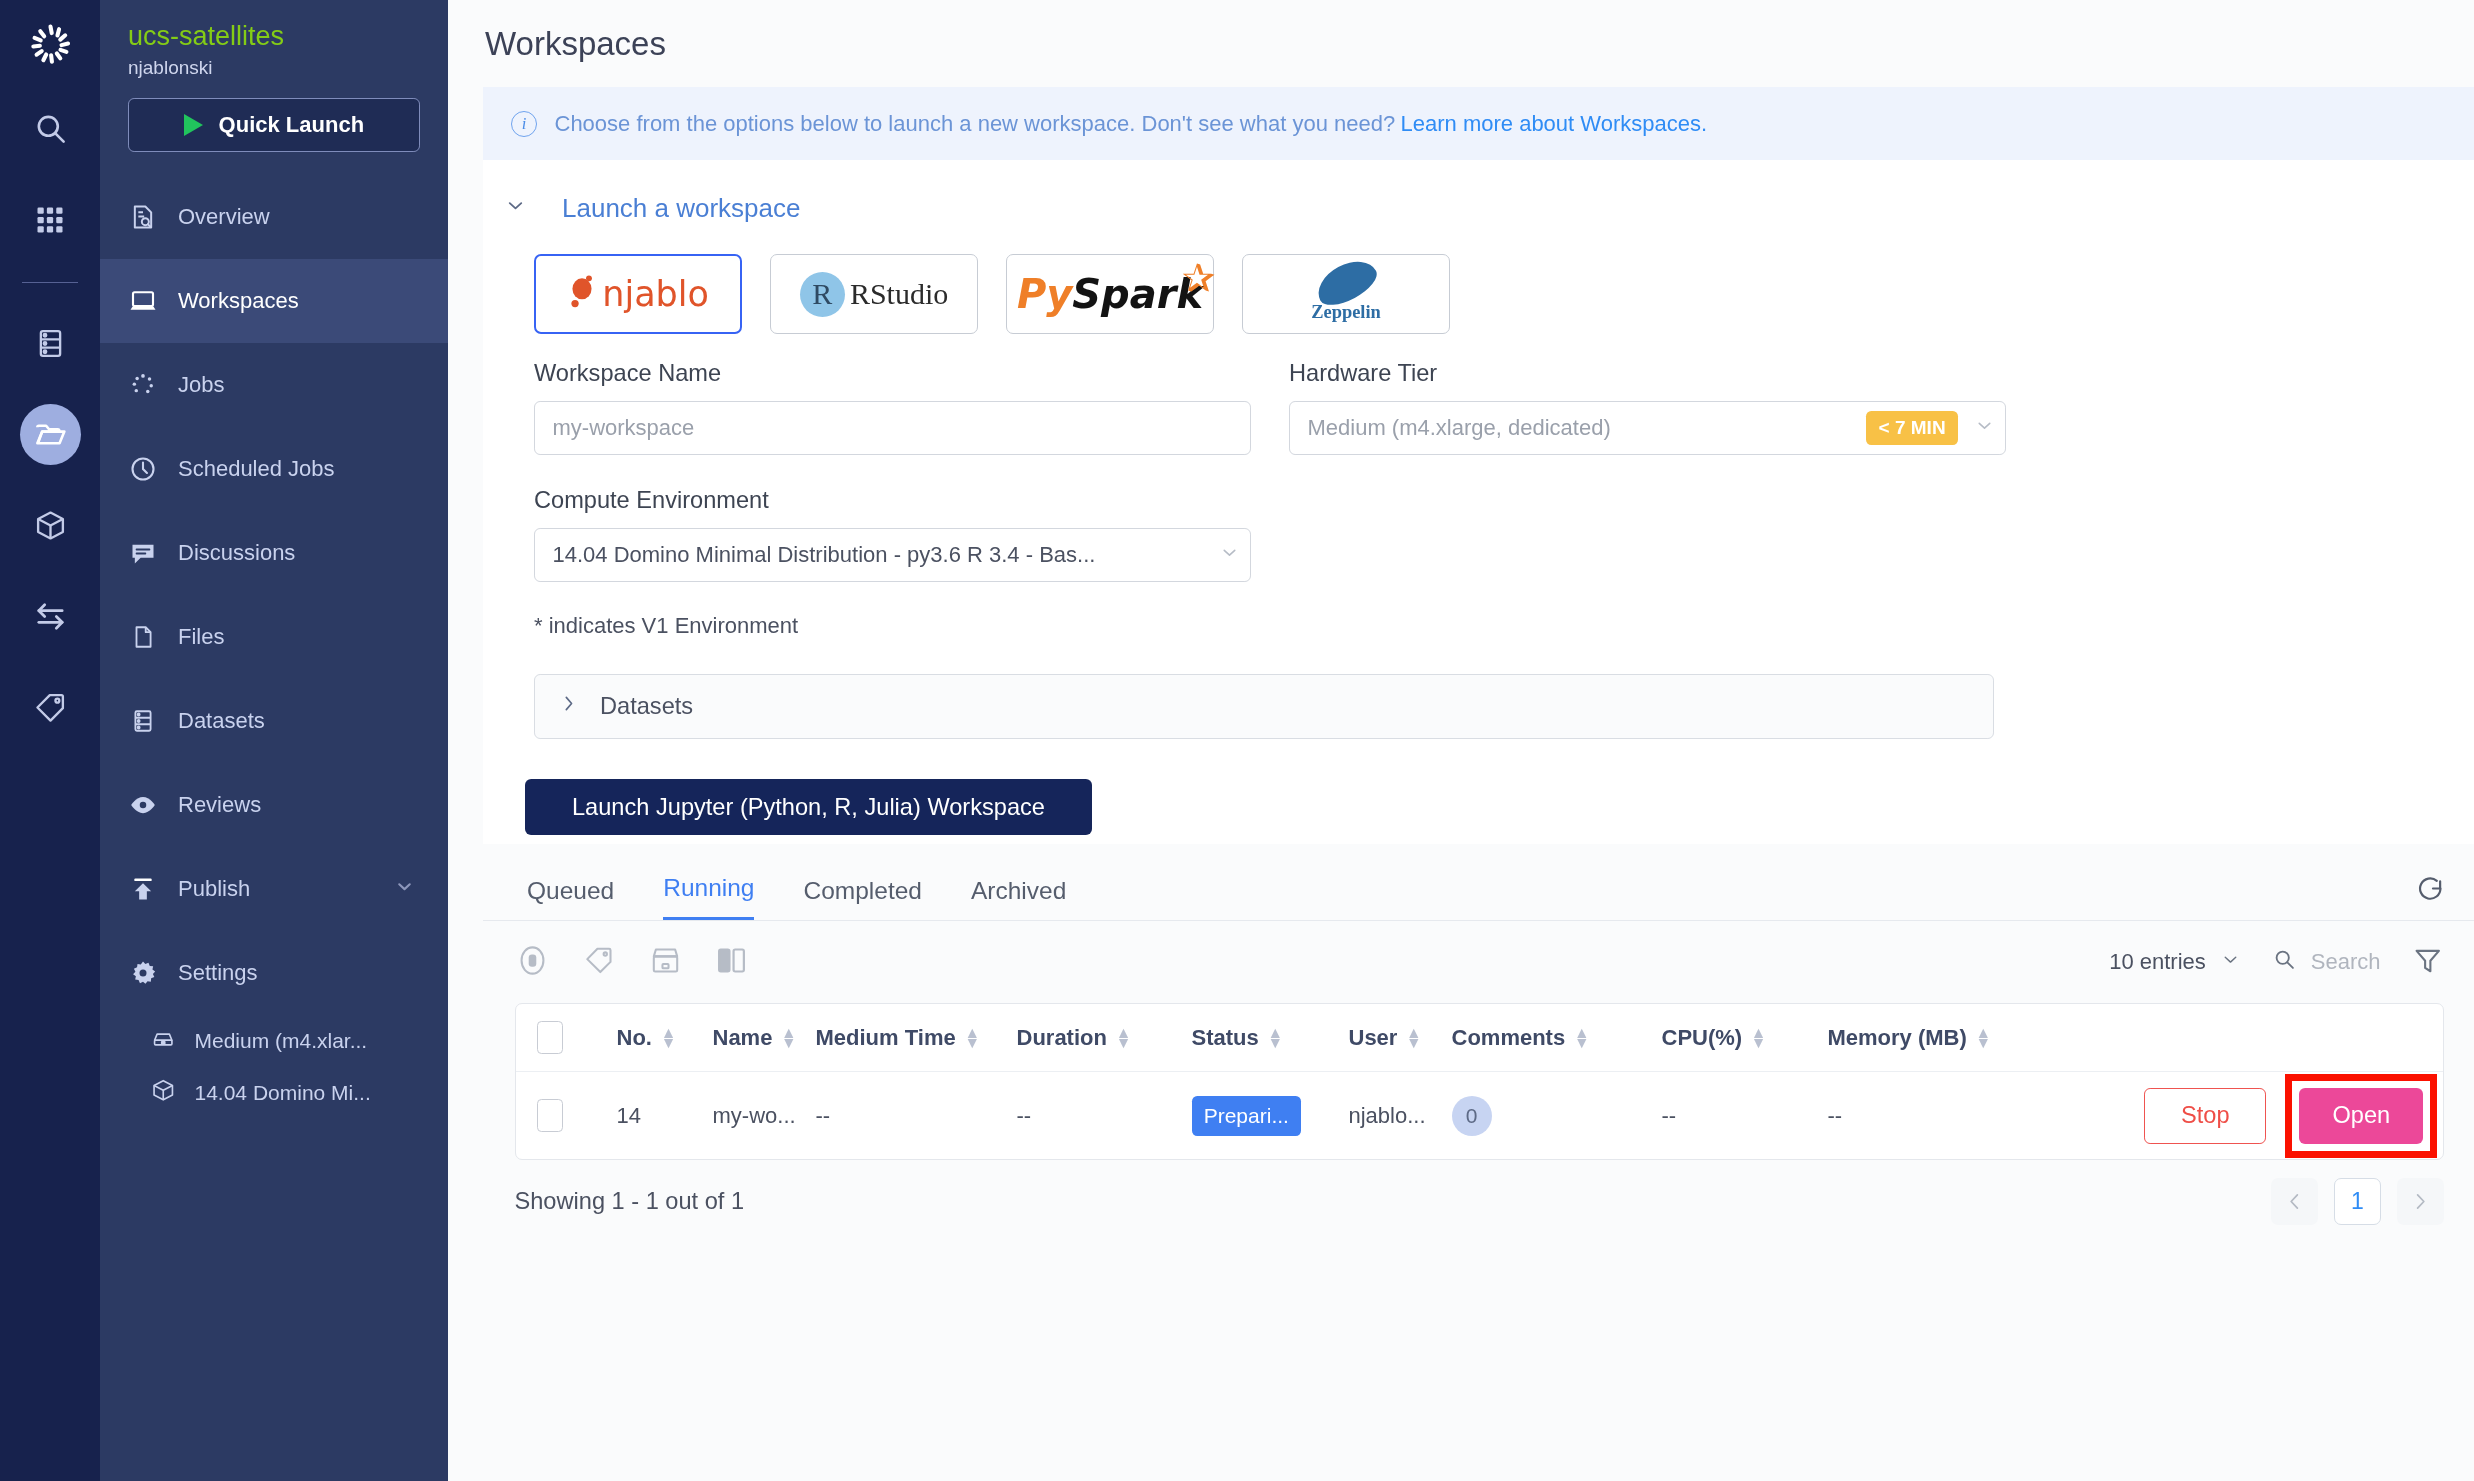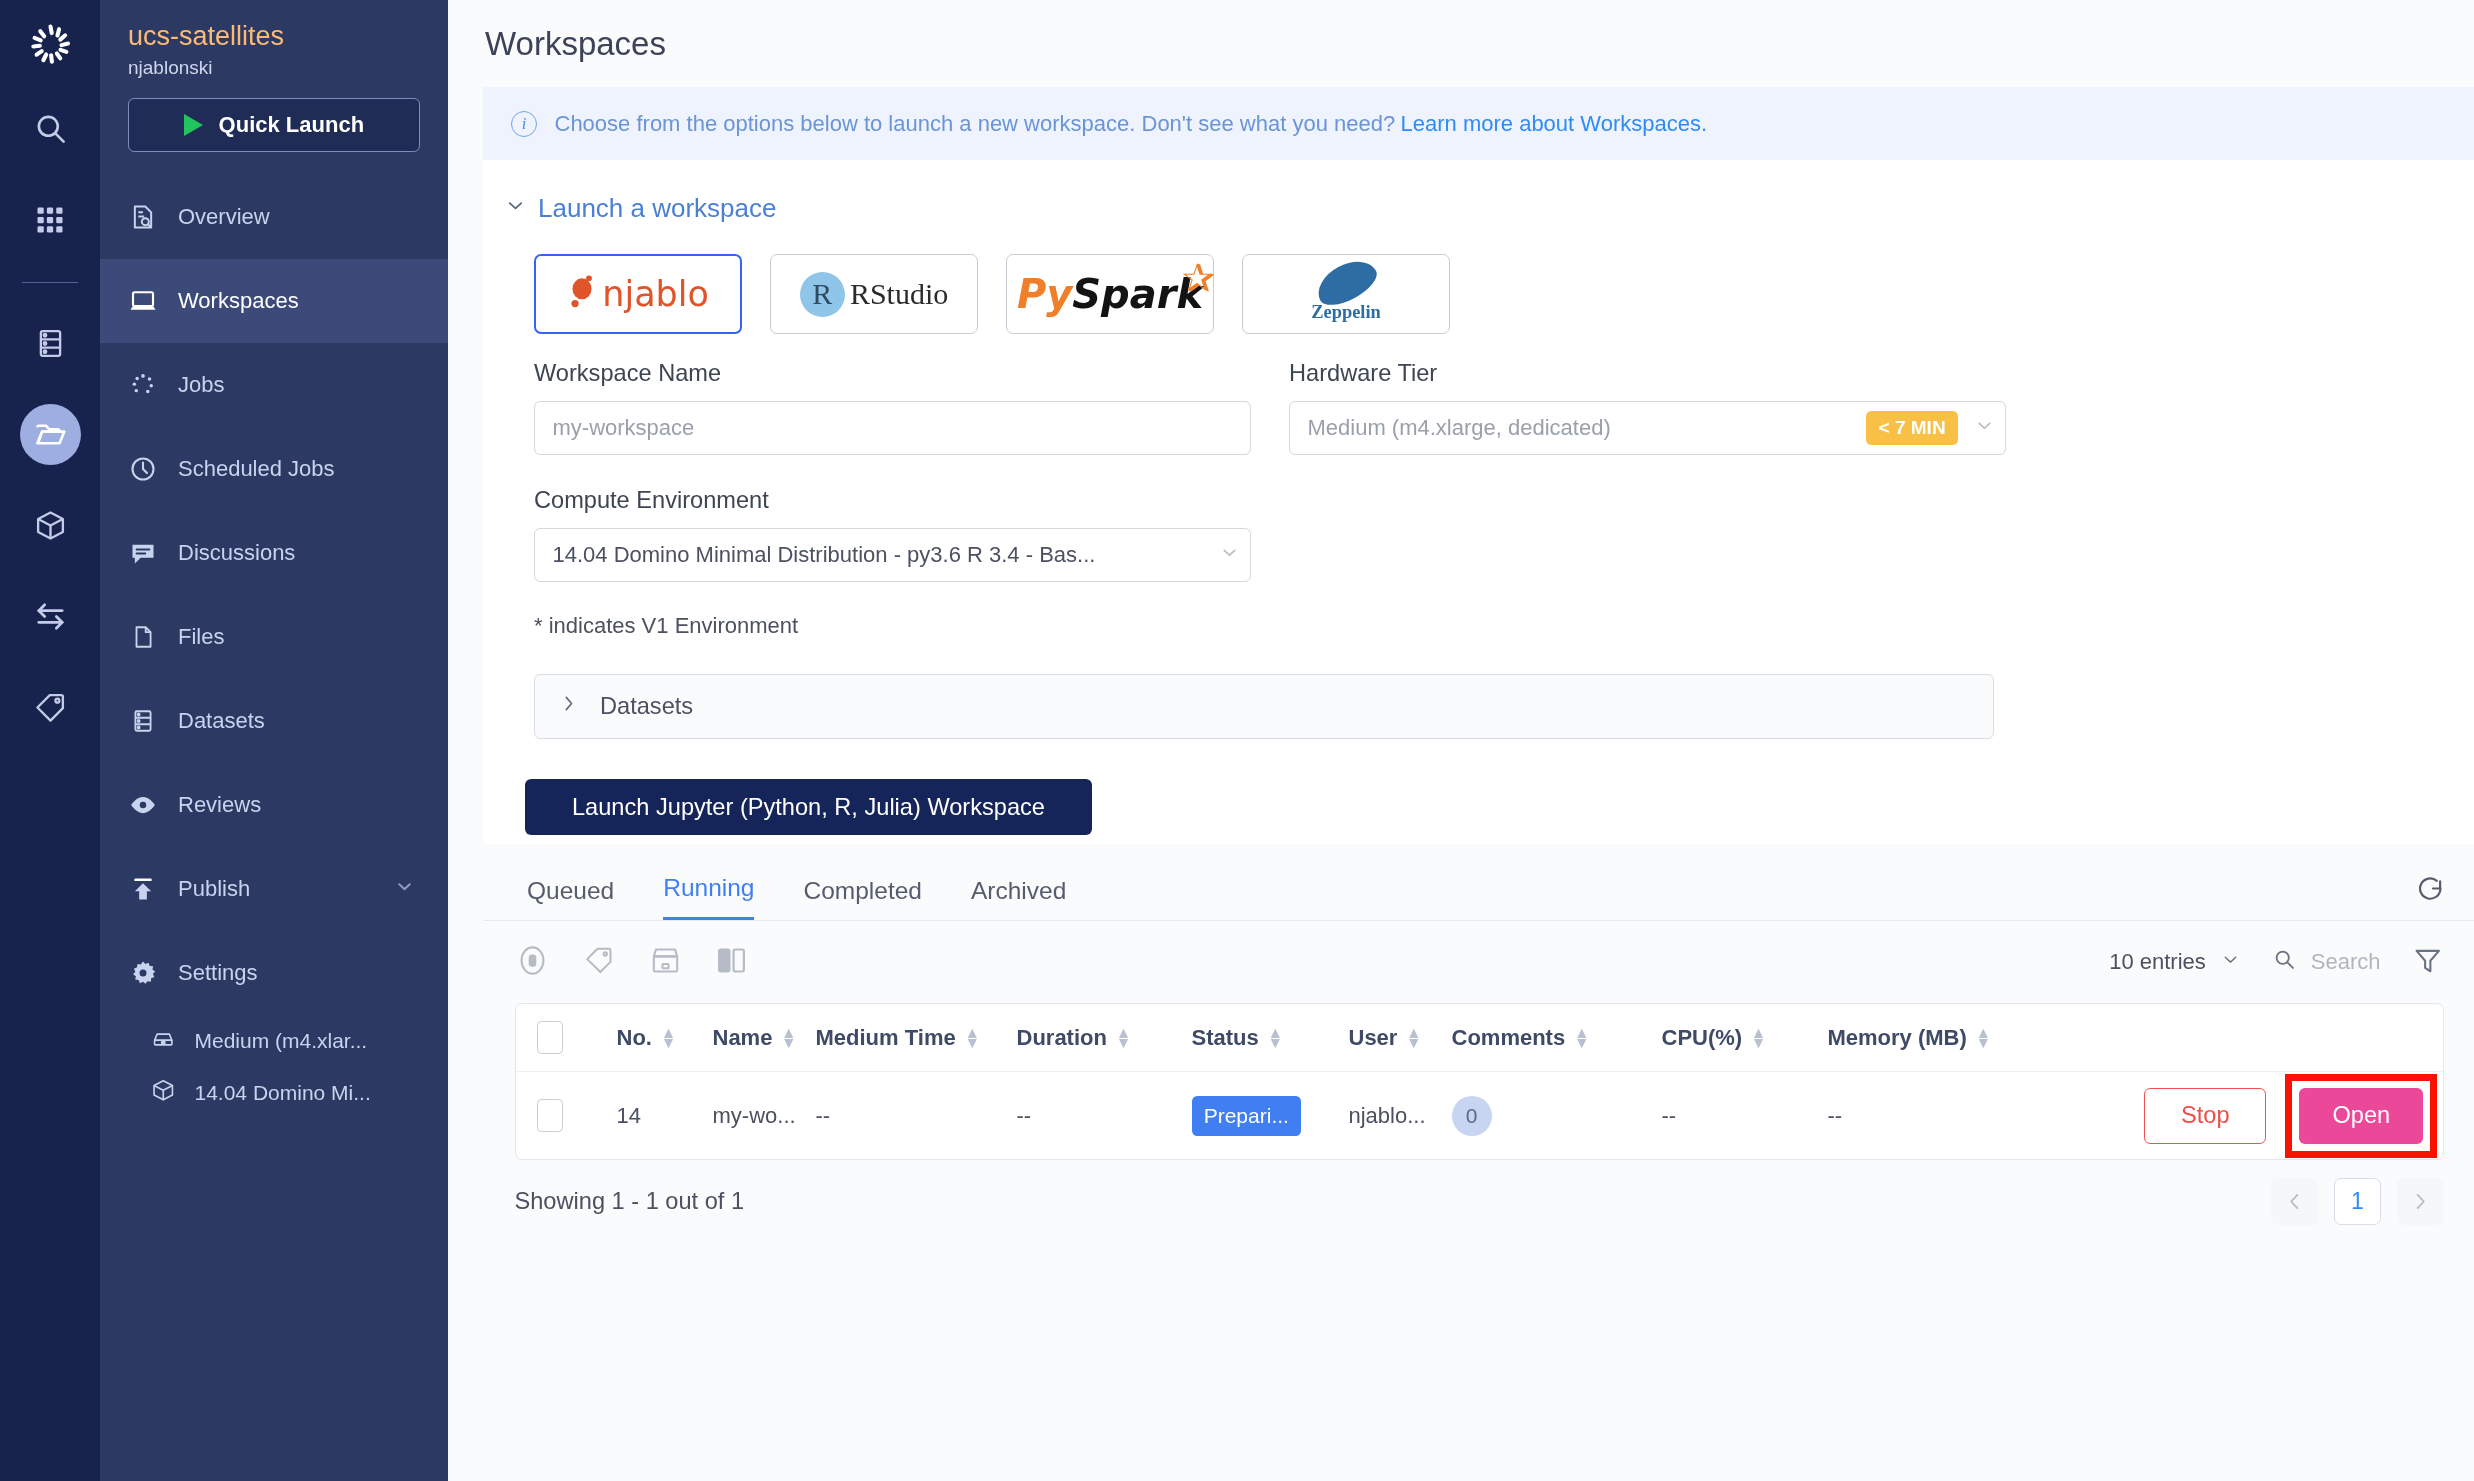--- a/index.html
+++ b/index.html
@@ -27,21 +27,21 @@
   .rail-btn.active { background: #9eaee0; color: #ffffff; }
   .rail-sep { width: 56px; height: 1.7px; background: #566193; margin: 1.7px 0 30px 0; }
 
   
   .sidebar {
     width: 348px; flex: 0 0 348px;
     background: #2c3a63;
     color: #c9d2ee;
     padding-top: 12.2px;
   }
-  .proj-title { font-size: 27px; color: #fdba74; padding: 8.7px 0 5.2px 28px; font-weight: 400; }
+  .proj-title { font-size: 27px; color: #84cc16; padding: 8.7px 0 5.2px 28px; font-weight: 400; }
   .proj-owner { font-size: 19px; color: #cfd6ee; padding: 0 0 19px 28px; }
   .quick-action {
     margin: 0 28px 23px 28px; height: 54px;
     border: 1.3px solid #7f8cbb; border-radius: 6.1px;
     background: #1f2c55;
     display: flex; align-items: center; justify-content: center; gap: 15.7px;
     color: #ffffff; font-size: 22px; font-weight: 700;
   }
   .play-tri { width: 0; height: 0; border-left: 19px solid #21c45d; border-top: 11.4px solid transparent; border-bottom: 11.4px solid transparent; }
   .nav-item {
@@ -68,21 +68,21 @@
   }
   .info-icon {
     width: 26px; height: 26px; border: 1.7px solid #6fa3ee; border-radius: 50%;
     color: #4a8ce8; font-size: 16.6px; font-style: italic; font-family: "Liberation Serif", serif;
     display: flex; align-items: center; justify-content: center; flex: 0 0 26px;
   }
   .info-text { color: #6b94d6; }
   .info-link { color: #2f8cf5; }
 
   .panel { background: #ffffff; margin-left: 35px; padding: 0 0 8.7px 0; }
-  .launch-head { display: flex; align-items: center; gap: 11px; padding: 33px 0 0 21px; }
+  .launch-head { display: flex; align-items: center; gap: 35px; padding: 33px 0 0 21px; }
   .launch-head .chev { color: #5d6a86; font-size: 23px; }
   .launch-head .ltxt { color: #4a7fd4; font-size: 26px; }
 
   .cards { display: flex; gap: 28px; padding: 30px 0 0 51px; }
   .card {
     width: 208px; height: 80px; border: 1.3px solid #c7ccd4; border-radius: 7px;
     background: #fff; display: flex; align-items: center; justify-content: center;
   }
   .card.selected { border: 2.6px solid #3763f4; }
 

